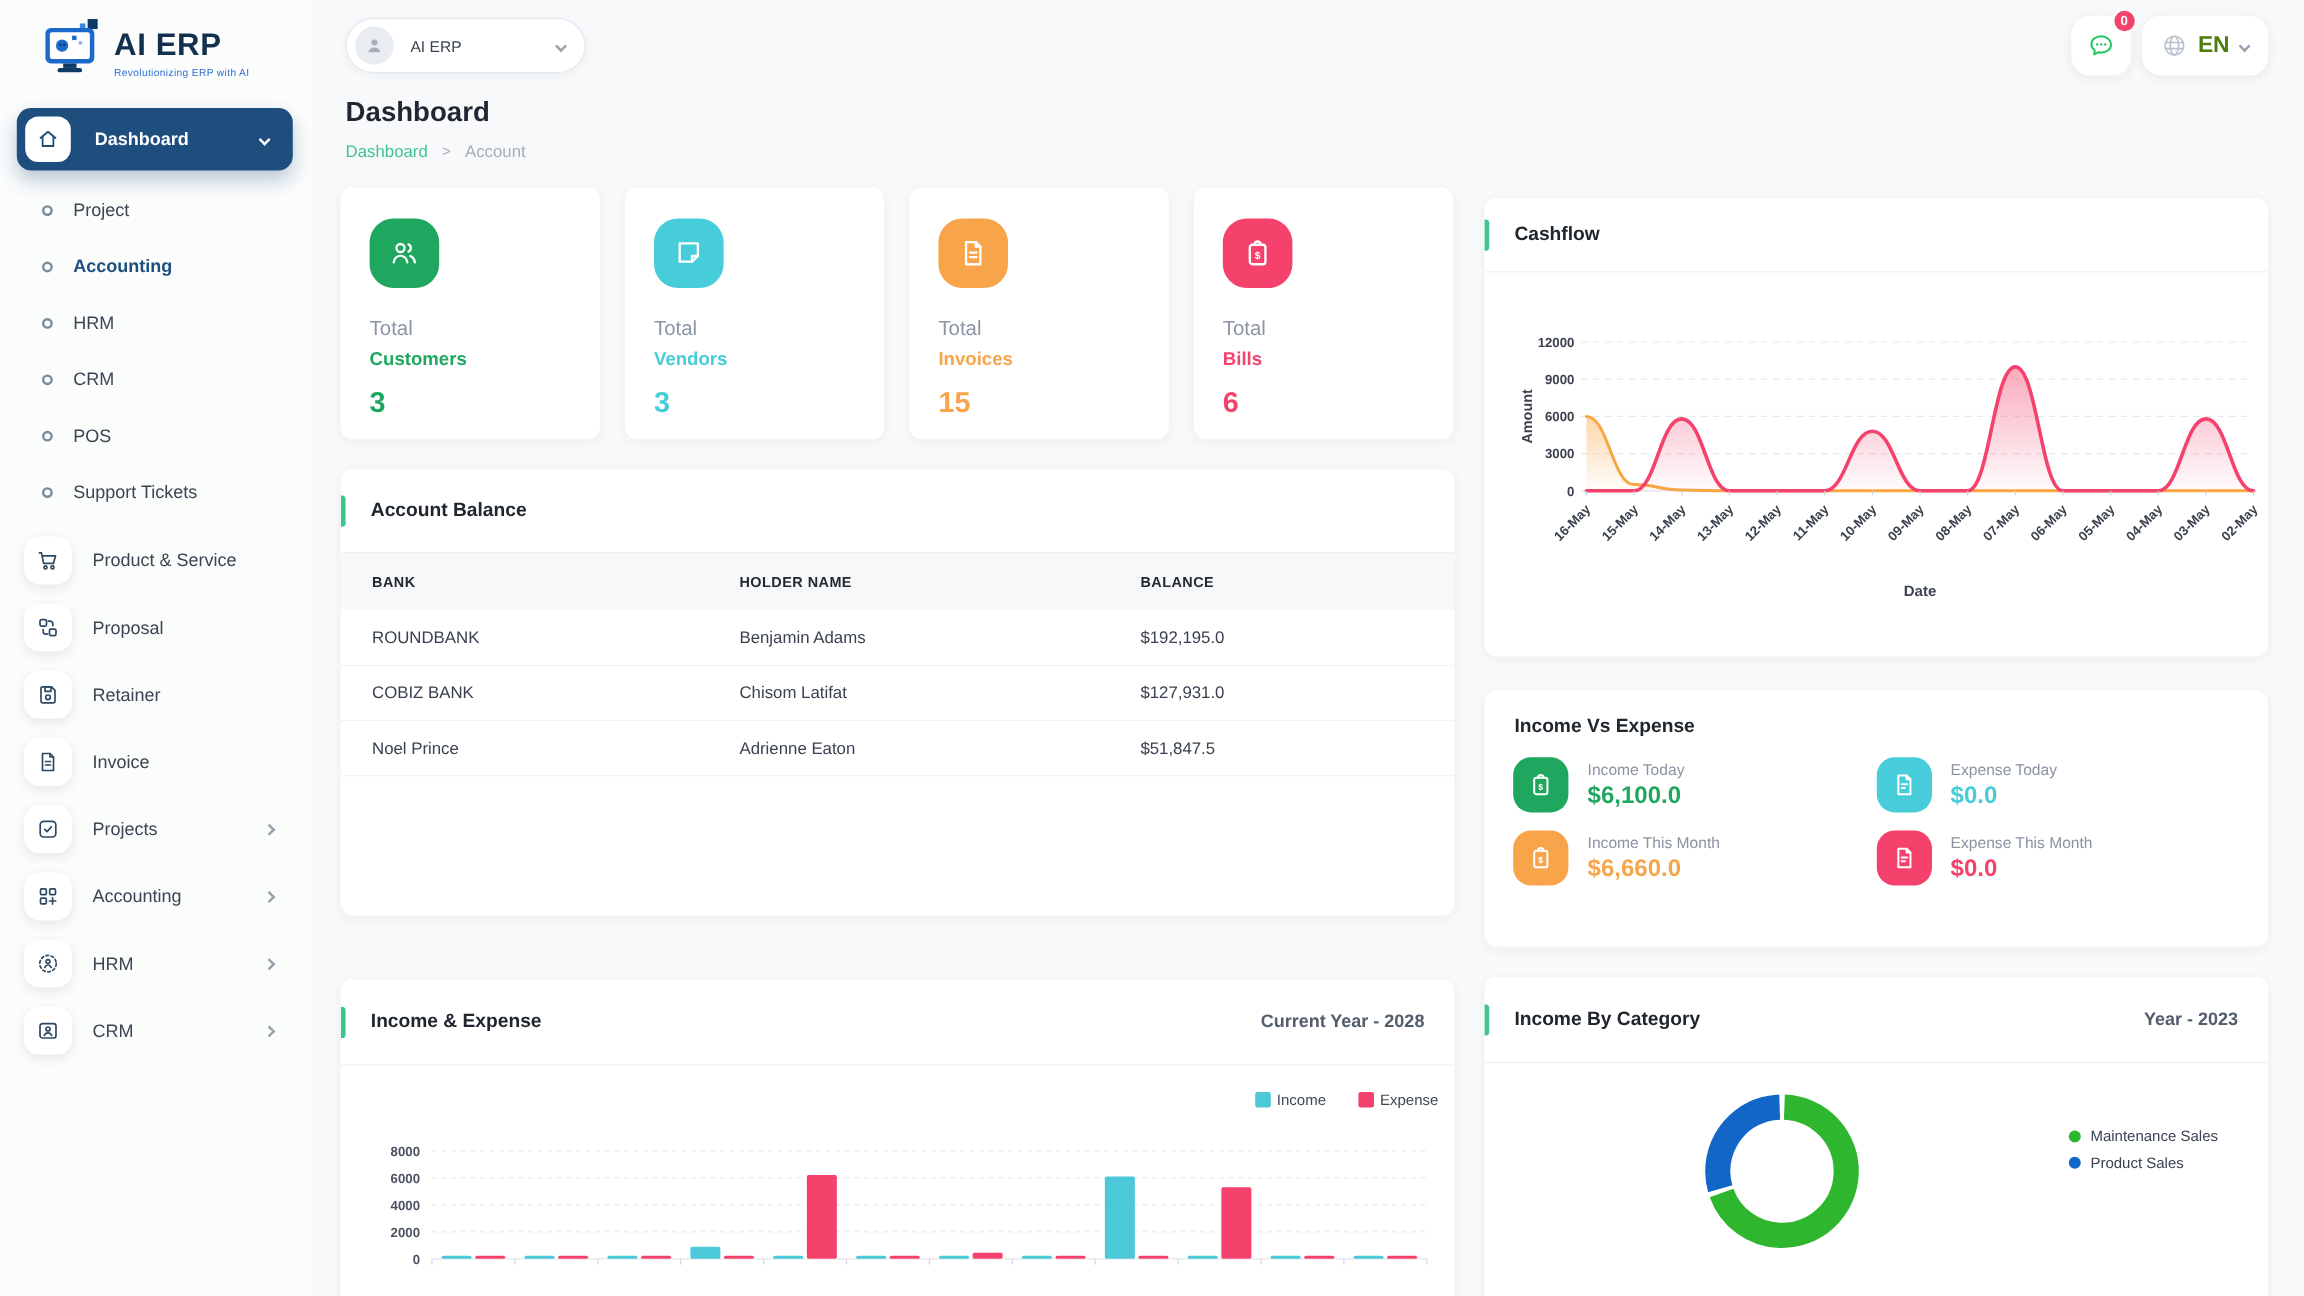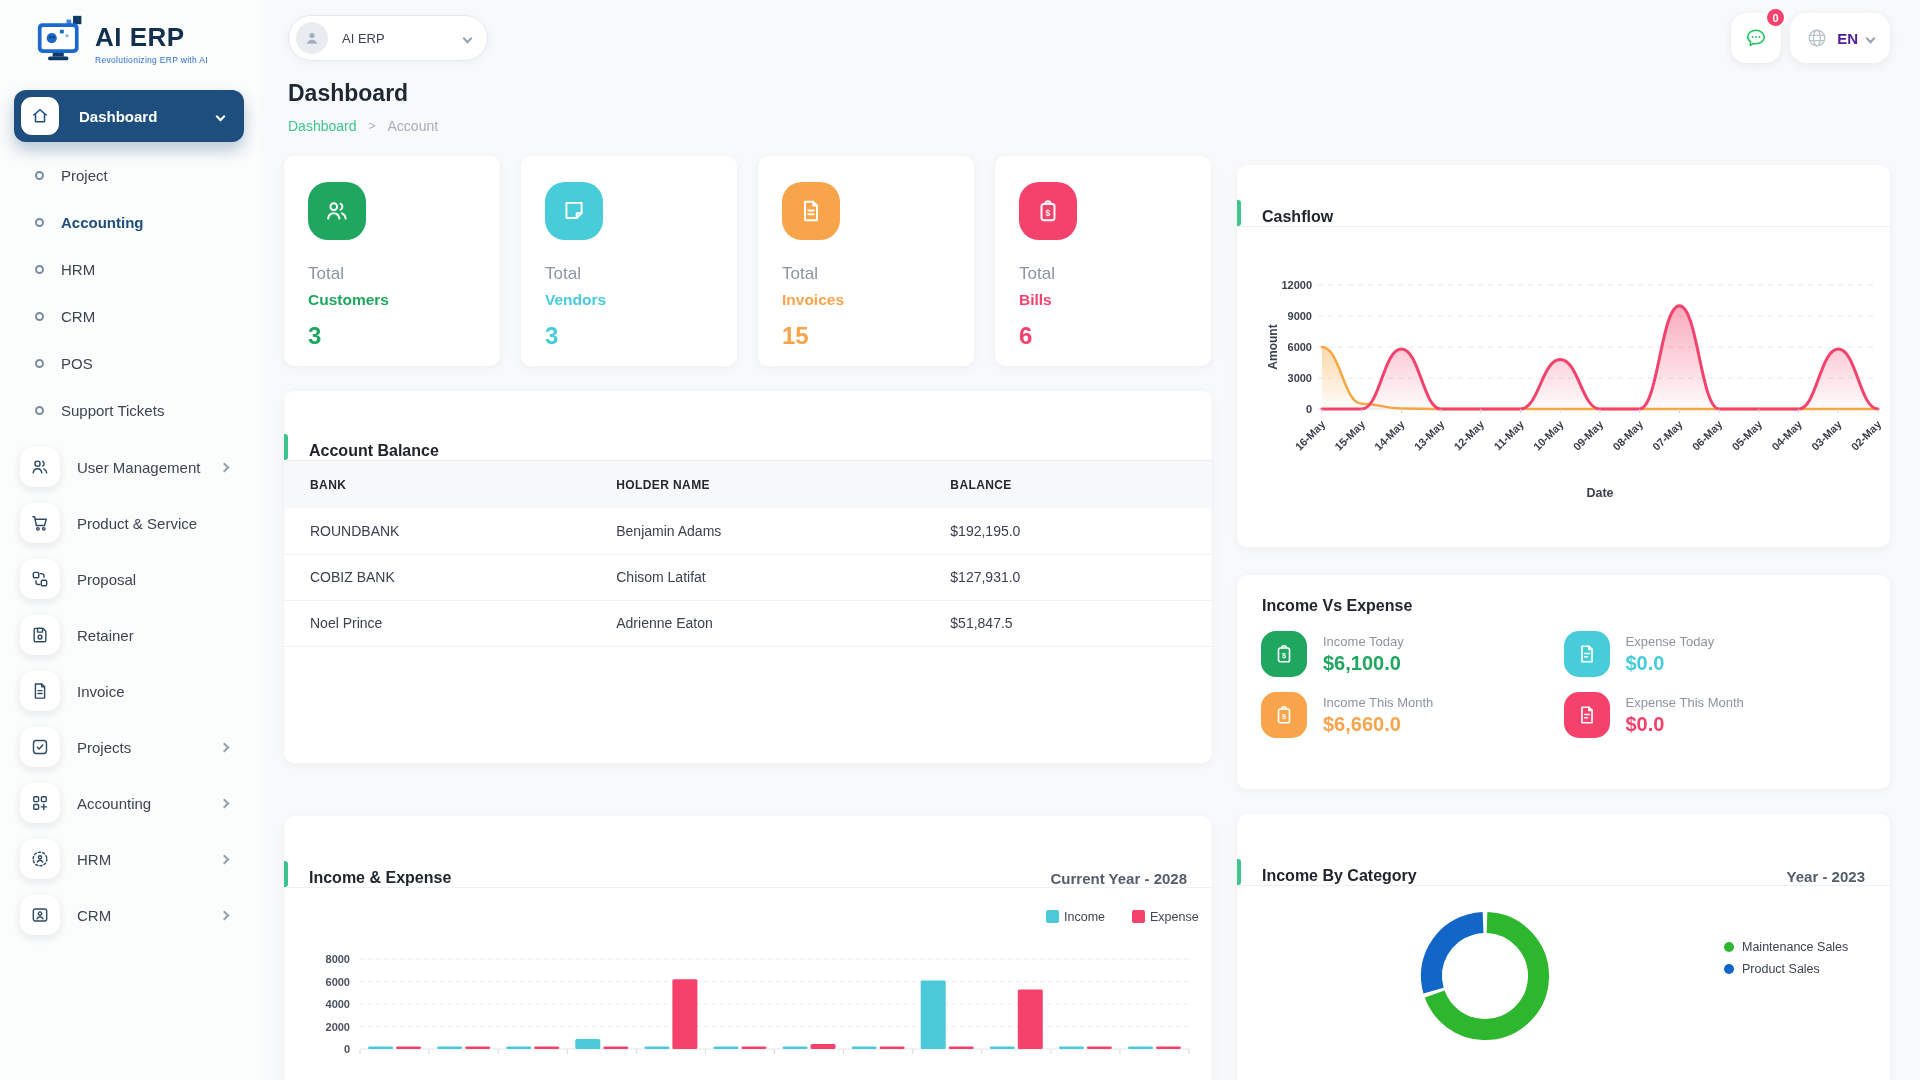--- a/index.html
+++ b/index.html
@@ -53,21 +53,21 @@
   .ws-label { font-size:13px; color:#3a4354; }
   .workspace .chev { margin-left:auto; }
   .top-right { margin-left:auto; display:flex; align-items:center; gap:9px; }
   .icon-pill { width:50px; height:50px; border-radius:16px; background:#fff; position:relative;
     box-shadow:0 2px 10px rgba(30,42,70,.08); display:flex; align-items:center; justify-content:center; cursor:pointer; }
   .badge { position:absolute; top:-6px; right:-5px; min-width:21px; height:21px; border-radius:11px;
     background:#f4426c; color:#fff; font-size:11px; font-weight:bold; display:flex; align-items:center;
     justify-content:center; border:2px solid #fbfcfc; }
   .lang-pill { height:50px; border-radius:16px; background:#fff; box-shadow:0 2px 10px rgba(30,42,70,.08);
     display:flex; align-items:center; gap:9px; padding:0 16px; cursor:pointer; }
-  .lang-label { color:#4c1d95; font-weight:bold; font-size:15px; }
+  .lang-label { color:#4d7c0f; font-weight:bold; font-size:19px; }
 
   .page-title { font-size:23px; font-weight:600; color:#1f2733; margin:12px 0 0 4px; }
   .breadcrumb { display:flex; gap:12px; margin:11px 0 0 4px; font-size:14px; align-items:center; }
   .bc-link { color:#3ec48c; cursor:pointer; }
   .bc-sep { color:#a7aeba; font-size:12px; }
   .bc-cur { color:#a7aeba; }
 
   
   .content { display:flex; gap:25px; margin-top:22px; }
   .col-left { width:928px; flex:none; }
@@ -75,21 +75,21 @@
 
   .card { background:#fff; border-radius:10px; box-shadow:0 2px 10px rgba(30,42,70,.05); }
 
   .stat-row { display:flex; gap:21px; }
   .stat-card { width:216px; height:210px; padding:26px 24px; }
   .stat-icon { width:58px; height:58px; border-radius:20px; display:flex; align-items:center; justify-content:center; }
   .stat-prefix { margin-top:24px; font-size:17px; color:#8c95a5; }
   .stat-label { margin-top:7px; font-size:15.5px; font-weight:700; }
   .stat-value { margin-top:13px; font-size:24px; font-weight:600; }
 
-  .card-head { display:flex; align-items:flex-end; border-bottom:1px solid #eef0f4; position:relative; }
+  .card-head { display:flex; align-items:center; border-bottom:1px solid #eef0f4; position:relative; }
   .accent { position:absolute; left:0; width:4px; height:26px; background:#3ec48c; border-radius:0 3px 3px 0; }
   .card-title { margin-left:25px; font-size:16px; font-weight:600; color:#20262e; }
   .head-right { margin-left:auto; margin-right:25px; font-size:15px; font-weight:600; color:#545d6b; }
 
   .balance-card { margin-top:25px; height:372px; overflow:hidden; }
   .balance-card .card-head { height:70px; }
   table { width:100%; border-collapse:collapse; }
   thead tr { background:#f7f8fa; height:47px; }
   th { font-size:12px; color:#24292f; text-align:left; letter-spacing:.4px; padding-left:26px; }
   td { font-size:14px; color:#3a4150; border-bottom:1px solid #f1f2f5; height:46px; padding-left:26px; }
@@ -169,32 +169,20 @@
       <div class="sitem">
         <span class="bullet"></span>
         <span class="lbl">POS</span>
       </div>
       <div class="sitem">
         <span class="bullet"></span>
         <span class="lbl">Support Tickets</span>
       </div>
     </div>
   <div class="icon-list" id="icon-list">
-      <div class="iitem">
-        <span class="ibox">
-          <svg viewBox="0 0 24 24" width="20" height="20" fill="none" stroke="#2e4964" style="color:#2e4964" stroke-width="1.7" stroke-linecap="round" stroke-linejoin="round">
-            <circle cx="9" cy="8" r="3.1"></circle>
-            <path d="M3.8 19c.4-3 2.6-5 5.2-5s4.8 2 5.2 5"></path>
-            <path d="M15.2 5.2a3.1 3.1 0 0 1 0 5.6"></path>
-            <path d="M16.6 14.2c1.9.8 3.2 2.6 3.4 4.8"></path>
-          </svg>
-        </span>
-    <span class="lbl">User Management</span>
-        <span class="chev"></span>
-      </div>
       <div class="iitem">
         <span class="ibox">
           <svg viewBox="0 0 24 24" width="20" height="20" fill="none" stroke="#2e4964" style="color:#2e4964" stroke-width="1.7" stroke-linecap="round" stroke-linejoin="round">
             <circle cx="9.5" cy="19" r="1.5"></circle>
             <circle cx="16.5" cy="19" r="1.5"></circle>
             <path d="M3.5 4.5h2L7.6 15h9.8l2.1-7.5H6.1"></path>
           </svg>
         </span>
     <span class="lbl">Product &amp; Service</span>
       </div>

